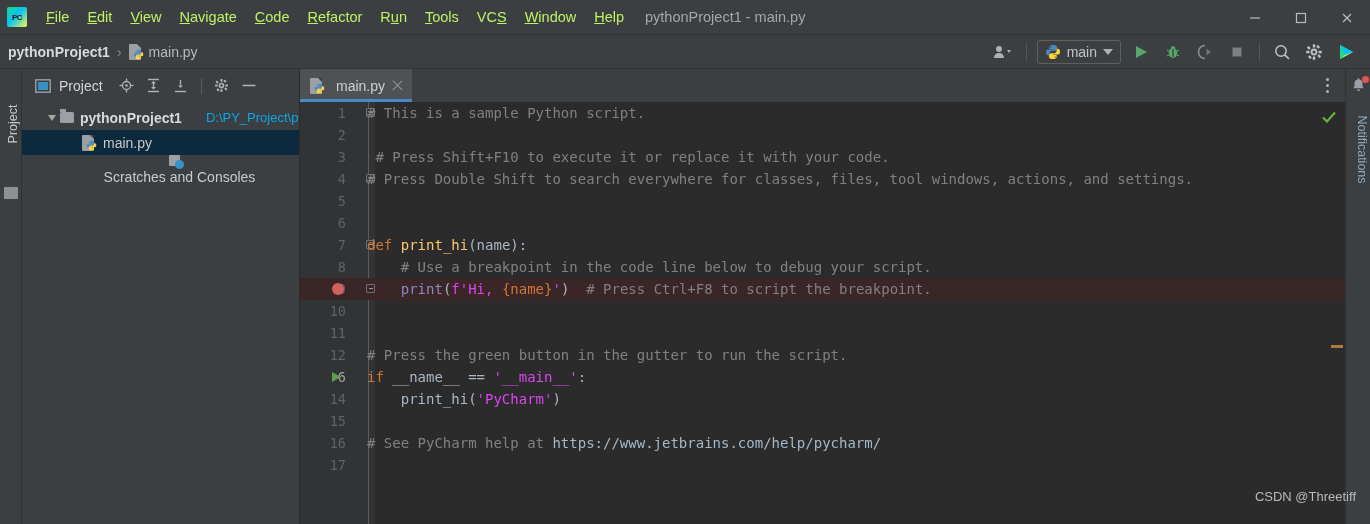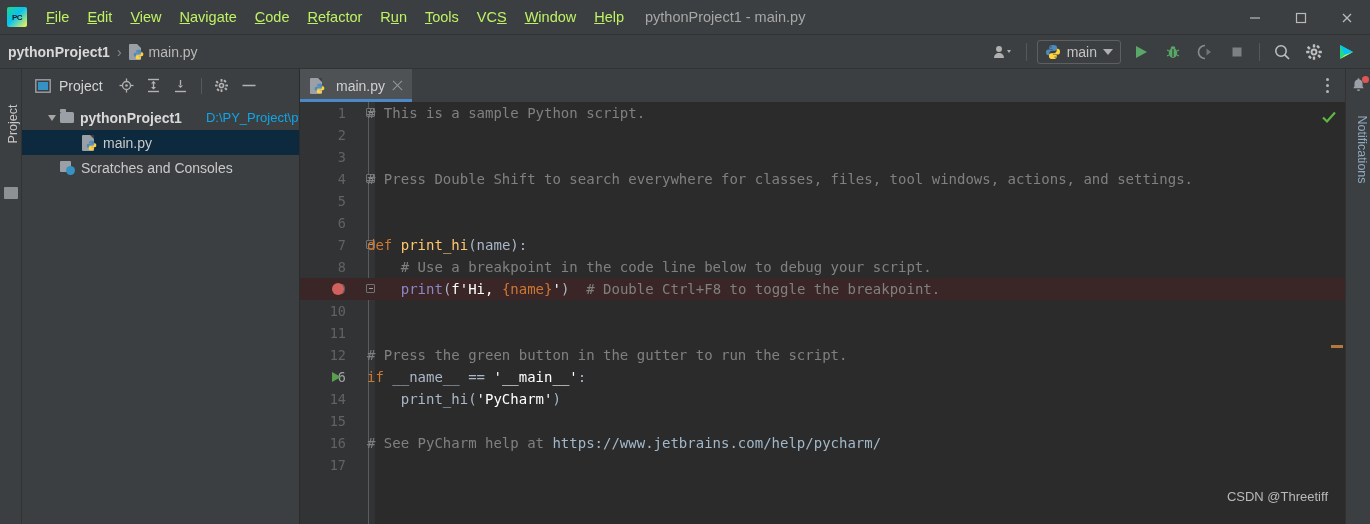--- a/index.html
+++ b/index.html
@@ -132,21 +132,21 @@
   }
   .lnum.act { color: #a4a3a3; }
   .ctext {
     position:absolute; left:67px; top:0; height:22px; line-height:22px;
     font-family:"DejaVu Sans Mono", monospace; font-size:14px; color:#a9b7c6; white-space: pre;
   }
   .cm { color:#808080;margin-top:20px; }
   .kw { color:#cc7832; }
   .fn { color:#ffc66d; }
   .pf { color:#8888c6; }
-  .st { color:#ffffff; }
+  .st { color:#d946ef; }
   .ph { color:#cc7832; }
   .id { color:#a9b7c6; }
   .lnk2 { color:#a2b8c9; }
 
   .bp { position:absolute; left:32px; top:5px; width:12px; height:12px; border-radius:50%; background:#d1615d; }
   .runarrow { position:absolute; left:32px; top:5.5px; width:0;height:0;border-top:5.5px solid transparent;border-bottom:5.5px solid transparent;border-left:9px solid #5c9e4f;}
   .foldmark { position:absolute; left:66px; top:6px; width:9px; height:9px; border:1px solid #6f7274; border-radius:1px; background:#313335;}
   .foldmark:after { content:''; position:absolute; left:1.5px; top:3px; width:4px; height:1px; background:#9a9da0; }
 
   
@@ -160,21 +160,21 @@
   }
   .bell { position:absolute; left:5px; top:8px; width:15px; height:16px; }
   .bell-dot { position:absolute; right:1px; top:7px; width:7px; height:7px; border-radius:50%; background:#e05555; }
   .vnotif {
     position:absolute; left:-30px; top:68px; width:90px; height:25px;
     transform: rotate(90deg); transform-origin: center;
     font-size: 12.5px; color: #8fa8bd; text-align:center; line-height:25px; white-space:nowrap;
   }
 
   .watermark {
-    position:absolute; right: 42px; bottom: 4px;
+    position:absolute; right: 14px; bottom: 4px;
     font-size: 13px; color: #b9b9b9;
   }
 </style>
 </head>
 <body>
 
 <div id="app">
 
   <div class="titlebar">
     <div class="pc-logo">
@@ -386,21 +386,21 @@
           <span class="pg"></span>
           <svg class="pb" viewBox="0 0 16 16">
             <path d="M7.8 1C5.6 1 4.3 1.8 4.3 3.3v1.6h3.6v.5H3.2c-1.4 0-2.2 1-2.2 2.9s.8 3 2.2 3h1.1V9.4c0-1.5 1.2-2.6 2.6-2.6h3c1.2 0 2.1-.9 2.1-2V3.3C12 1.9 10.6 1 8.4 1h-.6zM5.9 2.2c.4 0 .7.3.7.7s-.3.7-.7.7-.7-.3-.7-.7.3-.7.7-.7z" fill="#4b8bbe"></path>
             <path d="M8.2 15c2.2 0 3.5-.8 3.5-2.3v-1.6H8.1v-.5h4.7c1.4 0 2.2-1 2.2-2.9s-.8-3-2.2-3h-1.1v1.9c0 1.5-1.2 2.6-2.6 2.6h-3c-1.2 0-2.1.9-2.1 2v1.5c0 1.4 1.4 2.3 3.6 2.3h.6zm1.9-1.2c-.4 0-.7-.3-.7-.7s.3-.7.7-.7.7.3.7.7-.3.7-.7.7z" fill="#ffd43b"></path>
           </svg>
         </span>
         <span class="tname">main.py</span>
       </div>
 
 
-      <div class="trow" style="padding-left:38px;">
+      <div class="trow" style="padding-left:38px;flex-direction:column;">
         <span class="scrico">
             <span class="sq"></span>
             <span class="cl"></span>
           </span>
         <span class="tname">Scratches and Consoles</span>
       </div>
     </div>
   </div>
 
   <div class="editor">
@@ -439,20 +439,21 @@
           <span class="ctext"><span class="cm"># This is a sample Python script.</span></span>
         </div>
 
         <div class="crow">
           <span class="lnum">2</span>
           <span class="ctext"></span>
         </div>
 
         <div class="crow">
           <span class="lnum">3</span>
+          <span class="ctext"><span class="cm"> # Press Shift+F10 to execute it or replace it with your code.</span></span>
         </div>
 
         <div class="crow">
           <span class="lnum">4</span>
           <span class="foldmark"></span>
           <span class="ctext"><span class="cm"># Press Double Shift to search everywhere for classes, files, tool windows, actions, and settings.</span></span>
         </div>
 
         <div class="crow">
           <span class="lnum">5</span>
@@ -472,21 +473,21 @@
 
         <div class="crow">
           <span class="lnum">8</span>
           <span class="ctext">    <span class="cm"># Use a breakpoint in the code line below to debug your script.</span></span>
         </div>
 
         <div class="crow hl">
           <span class="lnum">9</span>
           <span class="bp"></span>
           <span class="foldmark" style="background:#3a2626;"></span>
-          <span class="ctext">    <span class="pf">print</span><span class="id">(</span><span class="st">f'Hi, </span><span class="ph">{name}</span><span class="st">'</span><span class="id">)</span>  <span class="cm"># Double Ctrl+F8 to toggle the breakpoint.</span></span>
+          <span class="ctext">    <span class="pf">print</span><span class="id">(</span><span class="st">f'Hi, </span><span class="ph">{name}</span><span class="st">'</span><span class="id">)</span>  <span class="cm"># Press Ctrl+F8 to script the breakpoint.</span></span>
         </div>
 
         <div class="crow">
           <span class="lnum">10</span>
           <span class="ctext"></span>
         </div>
 
         <div class="crow">
           <span class="lnum">11</span>
           <span class="ctext"></span>

